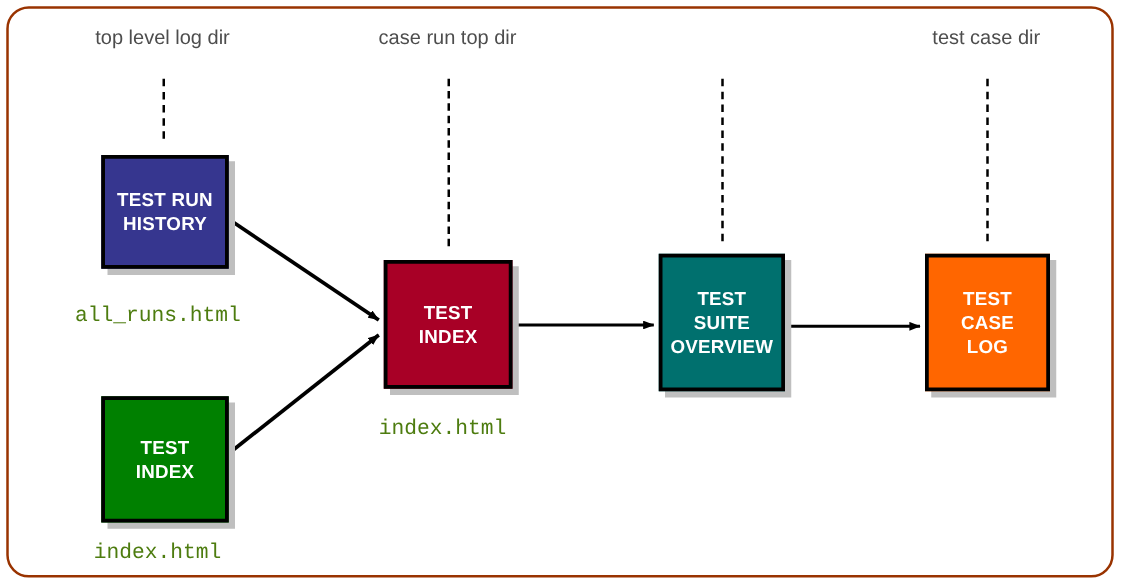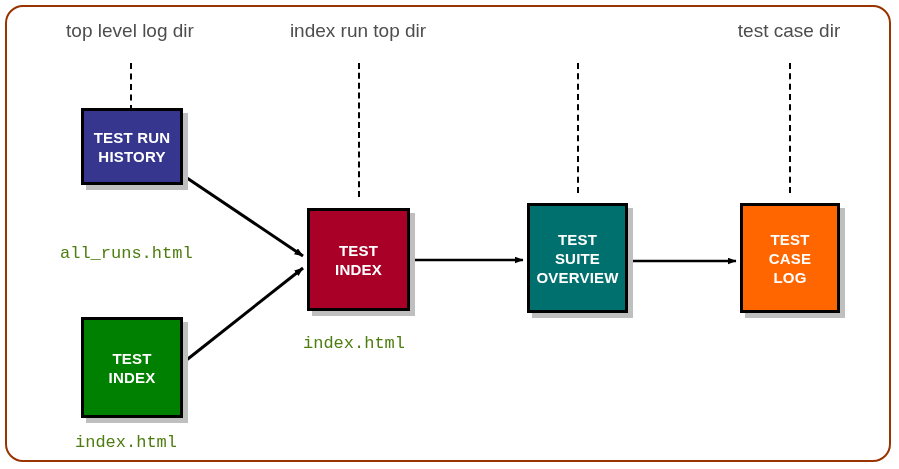--- a/index.html
+++ b/index.html
@@ -24,21 +24,21 @@
     border: 2px solid #993300;
     border-radius: 18px;
     box-sizing: border-box;
     pointer-events: none;
   }
   .col-header {
     position: absolute;
     text-align: center;
     color: #4d4d4d;
     font-family: "Liberation Sans", sans-serif;
-    font-size: 19px;
+    font-size: 16px;
     font-weight: normal;
     white-space: nowrap;
     line-height: 22px;
   }
   .dash-line {
     position: absolute;
     width: 0;
     border-left: 2px dashed #000000;
   }
   .node {
@@ -80,41 +80,41 @@
   }
 </style>
 </head>
 <body>
 
 <div id="canvas">
 
   <div id="frame"></div>
 
   <div class="col-header" style="left:30px; top:20px; width:200px;">top level log dir</div>
-  <div class="col-header" style="left:258px; top:20px; width:200px;">index run top dir</div>
+  <div class="col-header" style="left:258px; top:20px; width:200px;">case run top dir</div>
   <div class="col-header" style="left:689px; top:20px; width:200px;">test case dir</div>
 
   <div class="dash-line" style="left:130px; top:63px; height:48px;"></div>
   <div class="dash-line" style="left:358px; top:63px; height:134px;"></div>
   <div class="dash-line" style="left:577px; top:63px; height:130px;"></div>
   <div class="dash-line" style="left:789px; top:63px; height:130px;"></div>
 
   <svg id="edges" viewBox="0 0 899 469">
     <defs>
       <marker id="arrowhead" markerWidth="9" markerHeight="7" refX="8.5" refY="3.5" orient="auto" markerUnits="userSpaceOnUse">
         <polygon points="0 0, 9 3.5, 0 7" fill="#000000"></polygon>
       </marker>
     </defs>
     <line x1="184" y1="176" x2="303" y2="256" stroke="#000000" stroke-width="3" marker-end="url(#arrowhead)"></line>
     <line x1="184" y1="362" x2="303" y2="268" stroke="#000000" stroke-width="3" marker-end="url(#arrowhead)"></line>
     <line x1="411" y1="260" x2="523" y2="260" stroke="#000000" stroke-width="2.5" marker-end="url(#arrowhead)"></line>
     <line x1="629" y1="261" x2="736" y2="261" stroke="#000000" stroke-width="2.5" marker-end="url(#arrowhead)"></line>
   </svg>
 
-  <div class="node" style="left:81px; top:108px; width:102px; height:77px; background:#36368f;">
+  <div class="node" style="left:81px; top:124px; width:102px; height:91px; background:#36368f;">
     <span class="node-label">TEST RUN
 HISTORY</span>
   </div>
 
   <div class="node" style="left:81px; top:317px; width:102px; height:101px; background:#008000;">
     <span class="node-label">TEST
 INDEX</span>
   </div>
 
   <div class="node" style="left:307px; top:208px; width:103px; height:103px; background:#a80026;">

